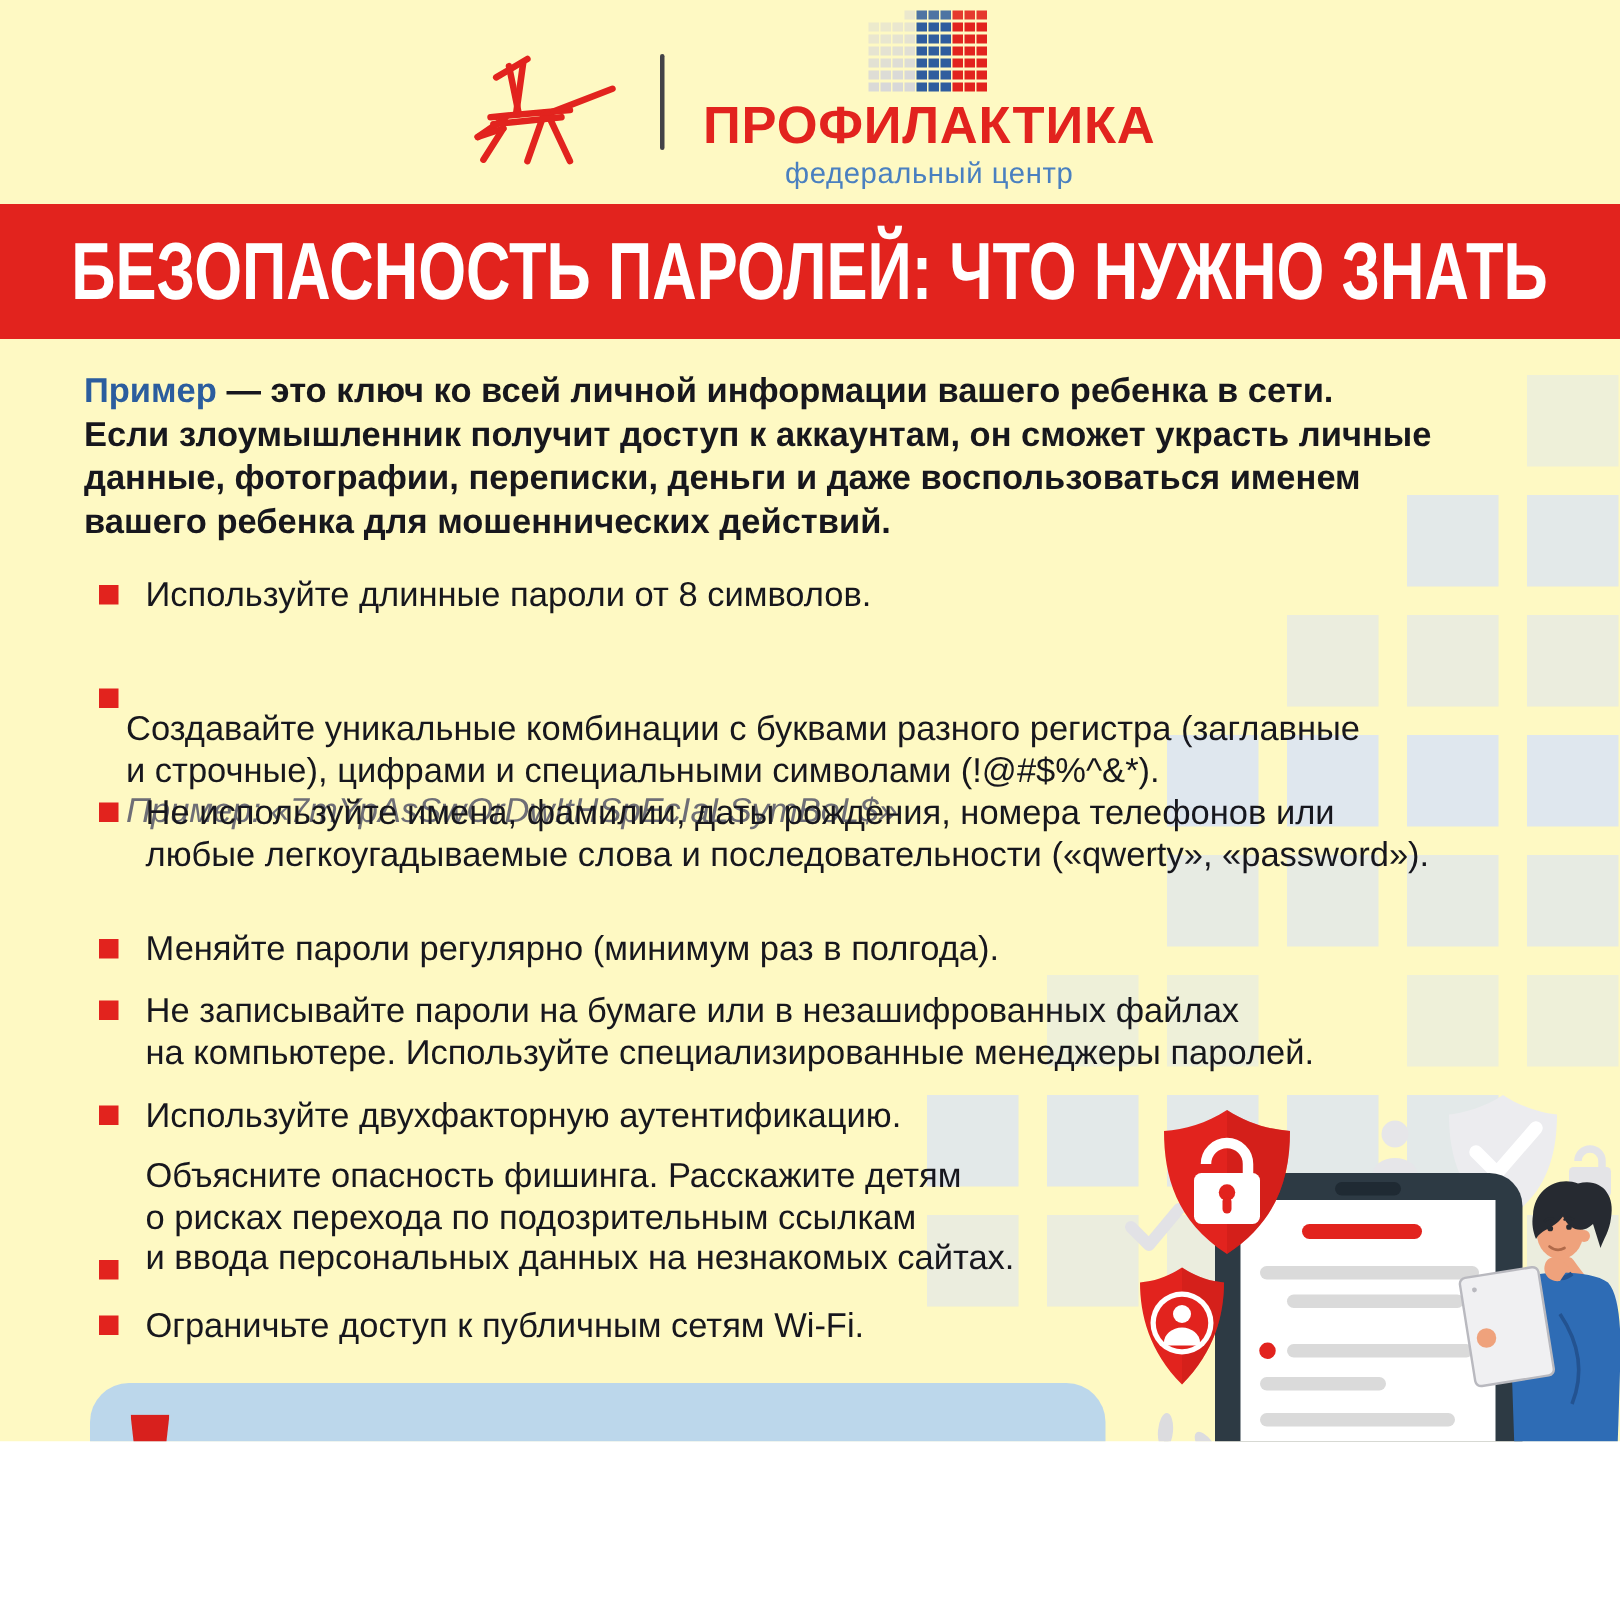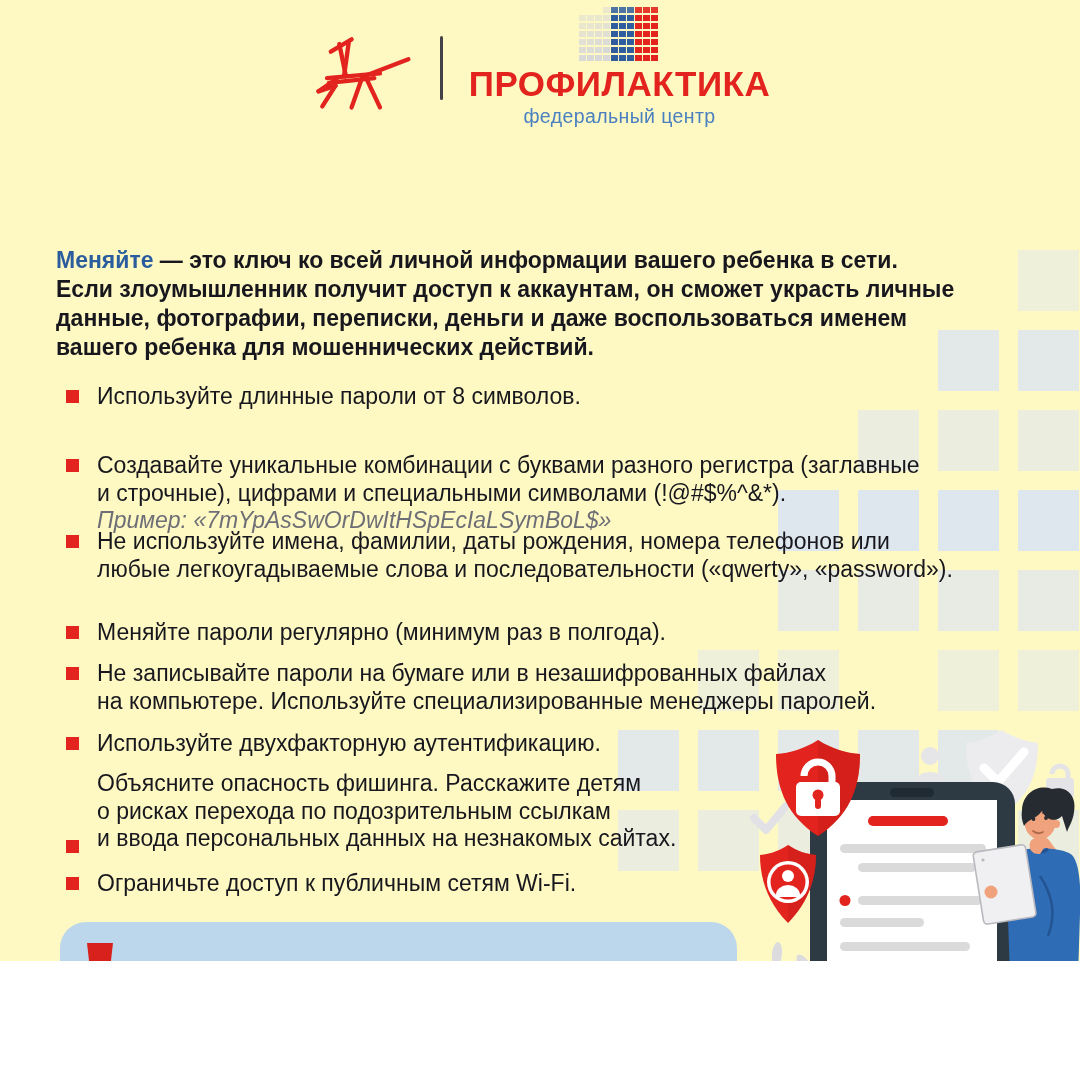--- a/index.html
+++ b/index.html
@@ -199,34 +199,37 @@
           <div class="px" style="left: 48px; top: 48px; background: rgb(47, 93, 158); opacity: 1;"></div>
           <div class="px" style="left: 56px; top: 48px; background: rgb(226, 35, 30); opacity: 1;"></div>
           <div class="px" style="left: 64px; top: 48px; background: rgb(226, 35, 30); opacity: 1;"></div>
           <div class="px" style="left: 72px; top: 48px; background: rgb(226, 35, 30); opacity: 1;"></div>
         </div>
       <div class="org-name">ПРОФИЛАКТИКА</div>
       <div class="org-sub">федеральный центр</div>
     </div>
   </div>
 
-
-  <p class="intro"><span class="lead">Меняйте</span><span> — это ключ ко всей личной информации вашего ребенка в сети.
+  <div class="banner">
+    <span>БЕЗОПАСНОСТЬ ПАРОЛЕЙ: ЧТО НУЖНО ЗНАТЬ</span>
+  </div>
+
+  <p class="intro"><span class="lead">Пример</span><span> — это ключ ко всей личной информации вашего ребенка в сети.
 Если злоумышленник получит доступ к аккаунтам, он сможет украсть личные
 данные, фотографии, переписки, деньги и даже воспользоваться именем
 вашего ребенка для мошеннических действий.</span></p>
 
   <div class="tips" id="tips">
       <div class="tip" style="top: 383px;">
         <div class="bullet"></div>
         <div class="tip-body">
           <div class="tip-text">Используйте длинные пароли от 8 символов.</div>
         </div>
       </div>
-      <div class="tip" style="top: 452px;">
+      <div class="tip" style="top: 452px; flex-direction: column;">
         <div class="bullet"></div>
         <div class="tip-body">
           <div class="tip-text">Создавайте уникальные комбинации с буквами разного регистра (заглавные
 и строчные), цифрами и специальными символами (!@#$%^&amp;*).</div>
           <div class="tip-example">Пример: «7mYpAsSwOrDwItHSpEcIaLSymBoL$»</div>
         </div>
       </div>
       <div class="tip" style="top: 528px;">
         <div class="bullet"></div>
         <div class="tip-body">

